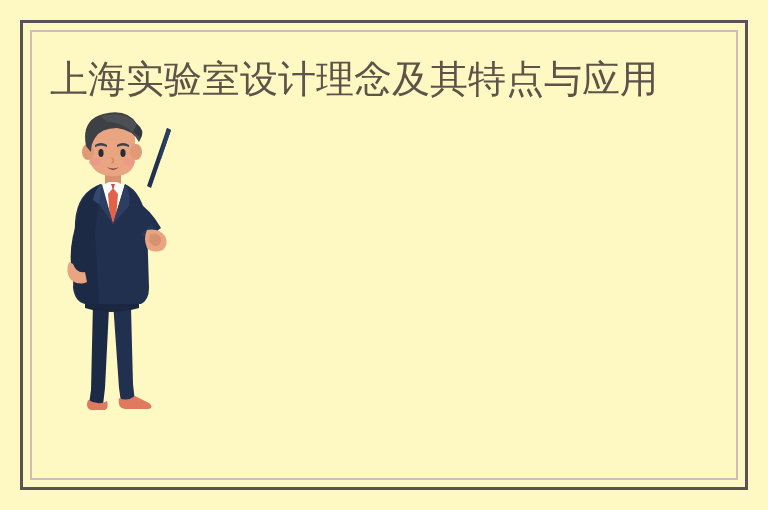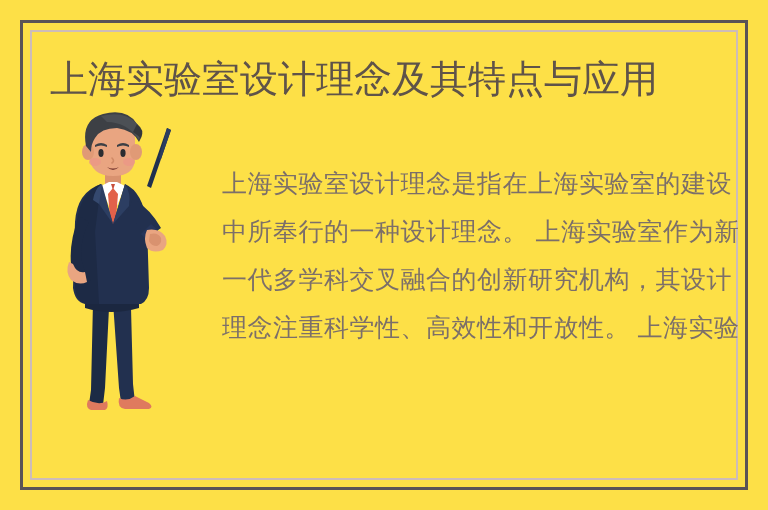--- a/index.html
+++ b/index.html
@@ -12,21 +12,21 @@
     overflow: hidden;
     background: #fdf1ee;
     font-family: "Liberation Sans", "DejaVu Sans", sans-serif;
   }
 
   #card {
     position: absolute;
     left: 0; top: 0;
     width: 768px;
     height: 510px;
-    background: #fde047;
+    background: #fef9c3;
   }
 
   
   #frame-outer {
     position: absolute;
     left: 20px;
     top: 20px;
     width: 728px;
     height: 470px;
     border: 3px solid #5a5356;
@@ -145,15 +145,14 @@
 
       <ellipse cx="40" cy="50" rx="6" ry="4" fill="#eb9787" opacity="0.75"></ellipse>
       <ellipse cx="74" cy="50" rx="6" ry="4" fill="#eb9787" opacity="0.75"></ellipse>
 
       <path d="M57 46 Q60 49 57 51" stroke="#d08a67" stroke-width="1.6" fill="none" stroke-linecap="round"></path>
 
       <path d="M52 55 Q58 61 64 55 Q58 58 52 55 Z" fill="#7a3c33"></path>
     </svg>
   </div>
 
-  <p id="body-copy">上海实验室设计理念是指在上海实验室的建设中所奉行的一种设计理念。 上海实验室作为新一代多学科交叉融合的创新研究机构，其设计理念注重科学性、高效性和开放性。 上海实验</p>
 
 </div>
 
 </body></html>

